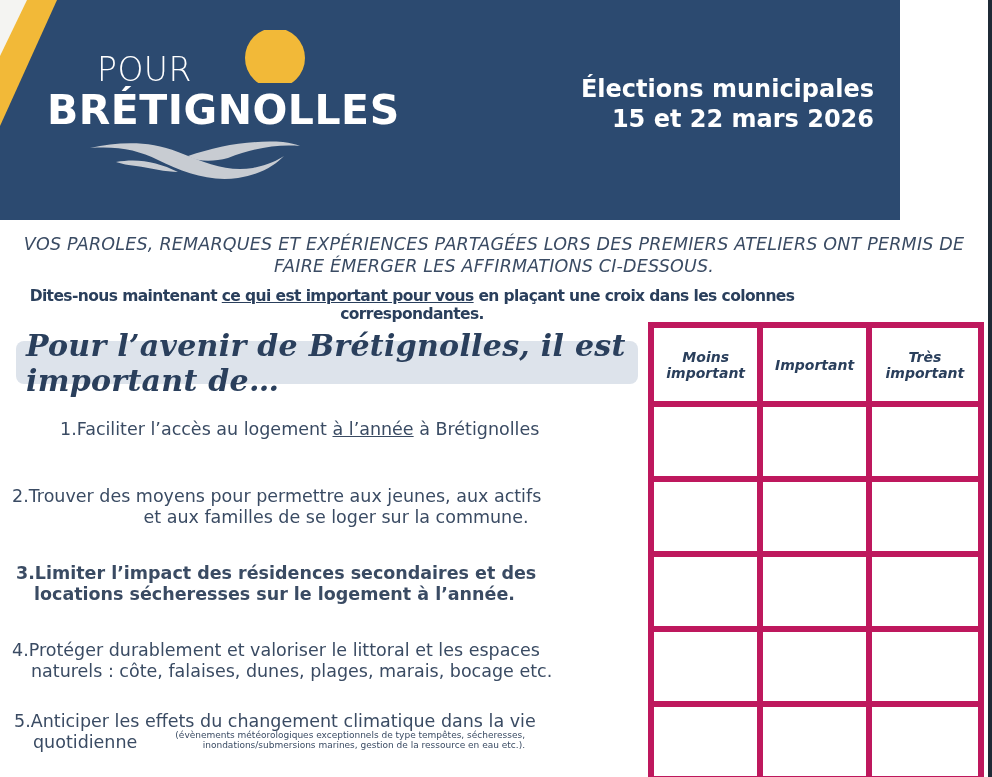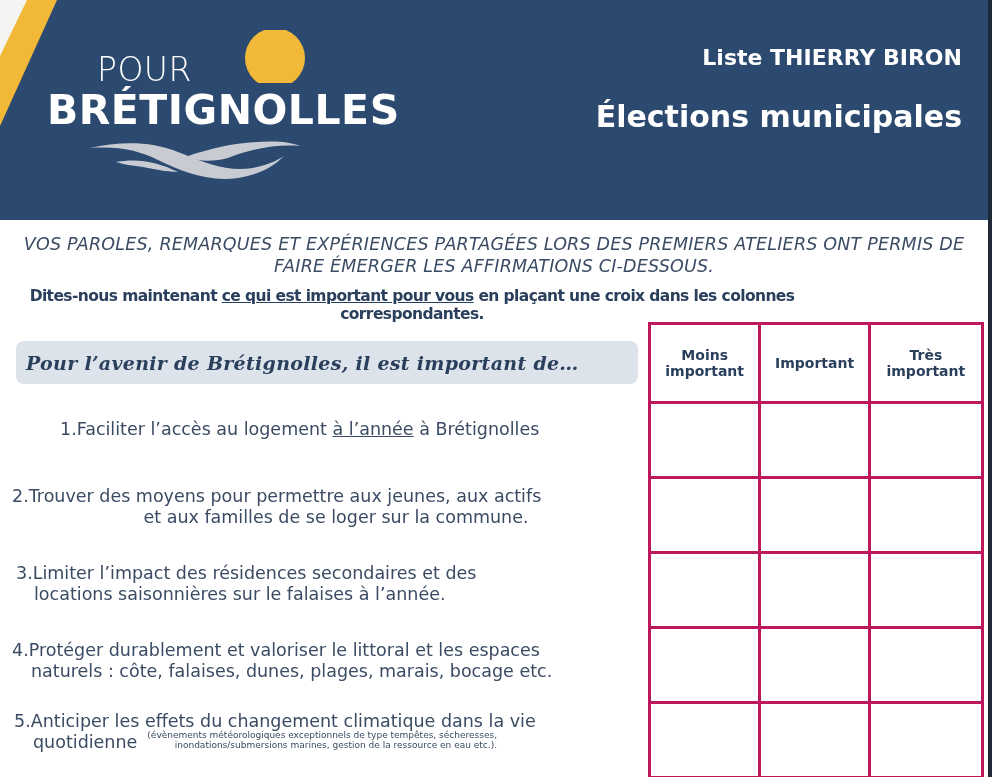--- a/index.html
+++ b/index.html
@@ -7,21 +7,21 @@
       width: 992px; height: 777px; overflow: hidden;
       background: #ffffff; position: relative;
       font-family: "DejaVu Sans", sans-serif;
       color: #2c3e55;
     }
     .page-edge {
       position: absolute; right: 0; top: 0; width: 4px; height: 777px; background: #1f2a36;
     }
     
     .header {
-      position: absolute; left: 0; top: 0; width: 988px; height: 220px;
+      position: absolute; left: 0; top: 0; width: 900px; height: 220px;
       background: #2c4a70; overflow: hidden;
     }
     .header-deco { position: absolute; left: 0; top: 0; }
     .logo-pour {
       position: absolute; left: 97px; top: 50px;
       font-family: "DejaVu Sans", sans-serif; font-size: 33px; font-weight: 300;
       color: #ffffff; letter-spacing: 0.5px;
     }
     .logo-name {
       position: absolute; left: 47px; top: 86px;
@@ -29,21 +29,21 @@
       color: #ffffff; letter-spacing: 0.5px;
     }
     .logo-sun { position: absolute; left: 244px; top: 30px; }
     .logo-waves { position: absolute; left: 88px; top: 138px; }
     .header-right {
       position: absolute; right: 26px; top: 44px; text-align: right;
       color: #ffffff; font-weight: bold;
     }
     .list-line { font-size: 22px; line-height: 28px; }
     .election-block { margin-top: 30px; }
-    .election-line { font-size: 30px; line-height: 30px; }
+    .election-line { font-size: 24px; line-height: 30px; }
 
     
     .intro {
       position: absolute; left: 0; top: 233px; width: 988px; text-align: center;
       font-style: italic; font-size: 17.5px; line-height: 22px; color: #3a4b63;
       letter-spacing: 0.2px;
     }
     .instruction {
       position: absolute; left: 0; top: 287px; width: 824px; text-align: center;
       font-weight: bold; font-size: 15.5px; color: #2a3f5c; letter-spacing: -0.6px;
@@ -51,21 +51,21 @@
     .instruction u { text-decoration: underline; }
 
     
     .title-pill {
       position: absolute; left: 16px; top: 341px; width: 622px; height: 43px;
       background: #dde3eb; border-radius: 8px;
       display: flex; align-items: center; padding-left: 10px; box-sizing: border-box;
     }
     .title-text {
       font-family: "DejaVu Serif", serif; font-style: italic; font-weight: bold;
-      font-size: 19px; color: #2a3f5c; letter-spacing: 0.3px;
+      font-size: 30px; color: #2a3f5c; letter-spacing: 0.3px;
     }
 
     
     .item {
       position: absolute; left: 0; width: 630px;
       font-size: 17.5px; line-height: 21px; color: #3a4b63;
     }
     .item .num { display: inline-block; }
     .item .line2 { display: block; }
     .item .note {
@@ -73,21 +73,21 @@
       text-align: right; margin-left: 10px; margin-top: -2px; color: #3a4b63;
     }
     .item .qline { display: flex; align-items: flex-start; }
 
     
     .grid {
       position: absolute; left: 648px; top: 322px; width: 336px;
       border-collapse: collapse;
     }
     .grid td, .grid th {
-      border: 3px solid #be185d; padding: 0; box-sizing: border-box;
+      border: 6px solid #be185d; padding: 0; box-sizing: border-box; font-style: italic;
     }
     .grid th {
       height: 79px; font-weight: bold; font-size: 14px; line-height: 16px;
       color: #2a3f5c; text-align: center; vertical-align: middle;
     }
     .grid td { height: 75px; }
     .grid .c1 { width: 111px; }
     .grid .c2 { width: 110px; }
     .grid .c3 { width: 114px; }
   </style>
@@ -109,23 +109,23 @@
       </clipPath>
     <circle cx="31" cy="28" r="30" fill="#f2b938" clip-path="url(#sunclip)"></circle>
   </svg>
   <svg class="logo-waves" width="215" height="45" viewBox="0 0 215 45">
     <path d="M2,10 C30,4 60,2 90,14 C120,26 140,34 165,30 C180,27 190,22 196,18 C188,26 175,36 150,40 C120,44 95,34 70,22 C50,12 30,8 2,10 Z" fill="#c8ccd2"></path>
     <path d="M100,18 C130,8 160,2 195,4 C202,5 208,6 212,8 C190,6 165,10 140,20 C125,24 110,24 100,18 Z" fill="#c8ccd2"></path>
     <path d="M28,24 C50,20 70,24 90,34 C78,34 62,30 48,28 C40,27 34,26 28,24 Z" fill="#c8ccd2"></path>
   </svg>
 
   <div class="header-right">
-    <div class="list-line">Liste THIERRY BIRON</div>
     <div class="election-block">
       <div class="election-line">Élections municipales</div>
+      <div class="election-line">15 et 22 mars 2026</div>
     </div>
   </div>
 </div>
 
 <div class="intro">
   <div>VOS PAROLES, REMARQUES ET EXPÉRIENCES PARTAGÉES LORS DES PREMIERS ATELIERS ONT PERMIS DE</div>
   <div>FAIRE ÉMERGER LES AFFIRMATIONS CI-DESSOUS.</div>
 </div>
 
 <div class="instruction">
@@ -138,33 +138,33 @@
 
 <div class="item" style="top:419px; left:20px;margin-left:40px;">
   <span class="num">1.</span><span>Faciliter l’accès au logement </span><u>à l’année</u><span> à Brétignolles</span>
 </div>
 
 <div class="item" style="top:486px; left:12px;">
   <span class="num">2.</span><span>Trouver des moyens pour permettre aux jeunes, aux actifs</span>
   <span class="line2" style="padding-left:18px;text-align:center;">et aux familles de se loger sur la commune.</span>
 </div>
 
-<div class="item" style="top:563px; left:16px;">
+<div class="item" style="top:563px; left:16px;font-weight:bold;">
   <span class="num">3.</span><span>Limiter l’impact des résidences secondaires et des</span>
-  <span class="line2" style="padding-left:18px;">locations saisonnières sur le falaises à l’année.</span>
+  <span class="line2" style="padding-left:18px;">locations sécheresses sur le logement à l’année.</span>
 </div>
 
 <div class="item" style="top:640px; left:12px;">
   <span class="num">4.</span><span>Protéger durablement et valoriser le littoral et les espaces</span>
   <span class="line2" style="padding-left:19px;">naturels : côte, falaises, dunes, plages, marais, bocage etc.</span>
 </div>
 
 <div class="item" style="top:711px; left:14px;">
   <span class="num">5.</span><span>Anticiper les effets du changement climatique dans la vie</span>
-  <span class="qline" style="padding-left:19px;">
+  <span class="qline" style="padding-left:19px;gap:28px;">
     <span>quotidienne</span>
     <span class="note">
       <span style="display:block">(évènements météorologiques exceptionnels de type tempêtes, sécheresses,</span>
       <span style="display:block">inondations/submersions marines, gestion de la ressource en eau etc.).</span>
     </span>
   </span>
 </div>
 
 <table class="grid">
   <tbody>

